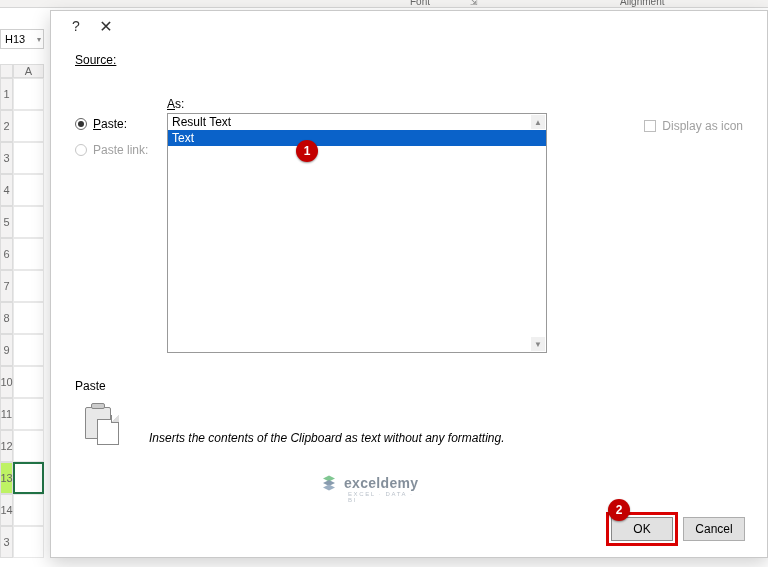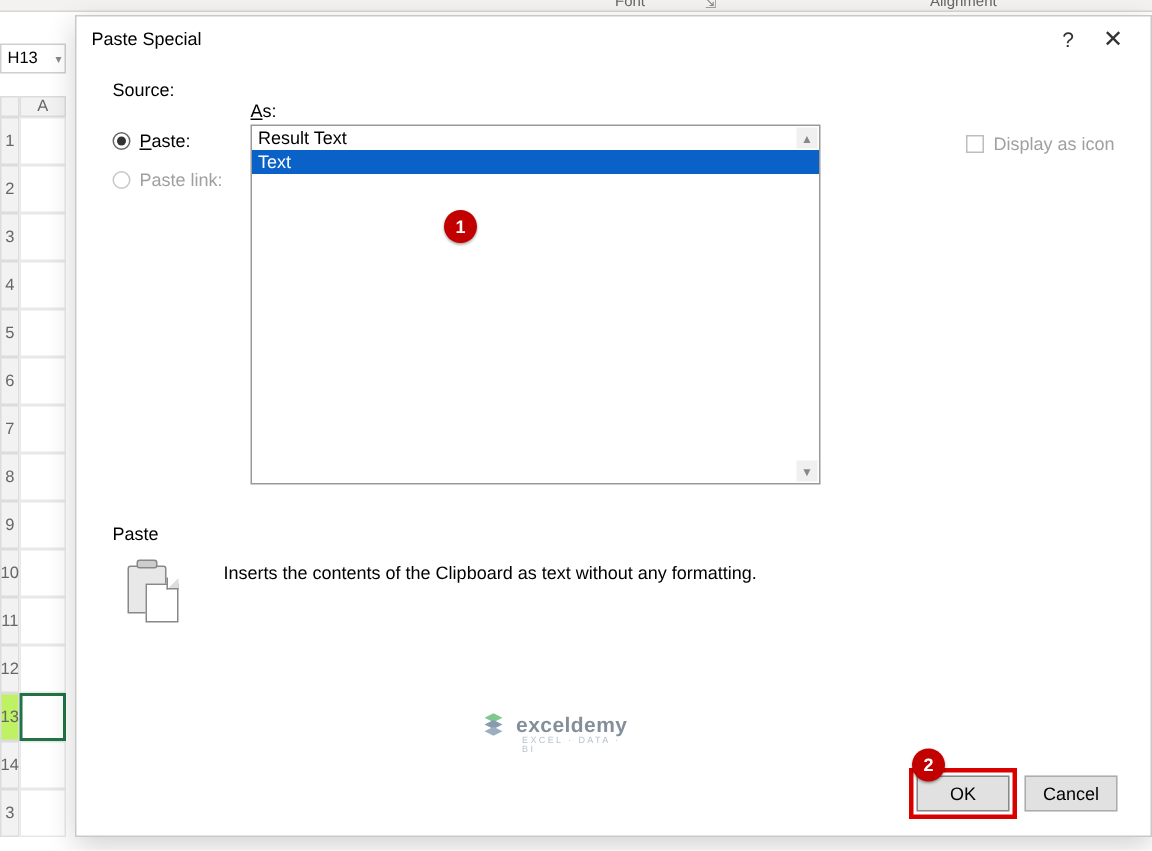--- a/index.html
+++ b/index.html
@@ -18,21 +18,21 @@
 .cell { position: absolute; left: 13px; width: 31px; height: 32px; border: 1px solid #e8e8e8; background: #fff; }
 .rows { position: absolute; top: 78px; left: 0; }
 
 .dialog { position: absolute; top: 10px; left: 50px; right: 0; height: 548px; background: #fff; border: 1px solid #c9c9c9; box-shadow: 0 6px 18px rgba(0,0,0,0.18); }
 .titlebar { height: 30px; display: flex; align-items: center; padding: 0 10px; font-size: 12px; }
 .titlebar .title { flex: 1; }
 .titlebar .help { width: 30px; text-align: center; font-size: 14px; color: #333; cursor: pointer; }
 .titlebar .close { width: 30px; text-align: center; font-size: 16px; color: #333; cursor: pointer; }
 
 .body { padding: 12px 24px 10px 24px; }
-.src-label { font-size: 12px; display: block; }
+.src-label { font-size: 12px; margin-bottom: 30px; display: block; text-decoration: underline; }
 
 .mid { display: flex; align-items: flex-start; }
 .radios { width: 92px; padding-top: 20px; }
 .radio-row { display: flex; align-items: center; margin-bottom: 12px; font-size: 12px; }
 .radio-row.disabled { color: #a0a0a0; }
 .radio { width: 12px; height: 12px; border-radius: 50%; border: 1px solid #666; margin-right: 6px; position: relative; }
 .radio.checked::after { content: ""; position: absolute; top: 2px; left: 2px; width: 6px; height: 6px; border-radius: 50%; background: #333; }
 .radio.disabled { border-color: #c6c6c6; }
 .underline-first::first-letter { text-decoration: underline; }
 
@@ -44,21 +44,21 @@
 .list-item.sel { background: #0a62c9; color: #fff; }
 .scroll-up, .scroll-down { position: absolute; right: 1px; width: 14px; height: 14px; background: #f0f0f0; font-size: 8px; display: flex; align-items: center; justify-content: center; color: #888; }
 .scroll-up { top: 1px; }
 .scroll-down { bottom: 1px; }
 
 .display-icon { display: flex; align-items: center; margin-left: 24px; margin-top: 22px; color: #a0a0a0; font-size: 12px; }
 .checkbox { width: 12px; height: 12px; border: 1px solid #bdbdbd; margin-right: 6px; background: #fff; }
 
 .result-sec { margin-top: 26px; }
 .result-label { font-size: 12px; margin-bottom: 12px; display: block; }
-.result-row { display: flex; align-items: flex-start; }
+.result-row { display: flex; align-items: flex-end; font-style: italic; }
 .clip-icon { width: 40px; height: 40px; position: relative; margin-right: 26px; margin-left: 8px; }
 .clip-back { position: absolute; top: 2px; left: 2px; width: 26px; height: 32px; background: #e8e8e8; border: 1px solid #888; border-radius: 2px 2px 0 0; }
 .clip-top { position: absolute; top: -2px; left: 8px; width: 14px; height: 6px; background: #ccc; border: 1px solid #888; border-radius: 2px; }
 .clip-front { position: absolute; top: 14px; left: 14px; width: 22px; height: 26px; background: #fff; border: 1px solid #888; }
 .clip-front::before { content: ""; position: absolute; top: -5px; right: -1px; width: 7px; height: 7px; background: linear-gradient(135deg, #fff 50%, #ddd 50%); border-left: 1px solid #888; border-bottom: 1px solid #888; }
 .result-text { font-size: 12px; }
 
 .buttons { position: absolute; bottom: 16px; right: 22px; display: flex; gap: 10px; }
 .btn { width: 62px; height: 24px; border: 1px solid #adadad; background: #e1e1e1; font-size: 12px; cursor: pointer; }
 .btn.ok { outline: 3px solid #d90000; outline-offset: 2px; background: #e1e1e1; border: 1px solid #888; }
@@ -117,21 +117,20 @@
     <div class="rowhead sel" style="position: absolute; top: 384px;">13</div>
     <div class="cell" style="top: 384px; border: 2px solid rgb(33, 115, 70);"></div>
     <div class="rowhead" style="position: absolute; top: 416px;">14</div>
     <div class="cell" style="top: 416px;"></div>
     <div class="rowhead" style="position: absolute; top: 448px;">3</div>
     <div class="cell" style="top: 448px;"></div>
   </div>
 
 <div class="dialog">
   <div class="titlebar">
-    <span class="title">Paste Special</span>
     <span class="help">?</span>
     <span class="close">✕</span>
   </div>
   <div class="body">
     <span class="src-label">Source:</span>
 
     <div class="mid">
       <div class="radios">
         <div class="radio-row">
           <span class="radio checked"></span>

